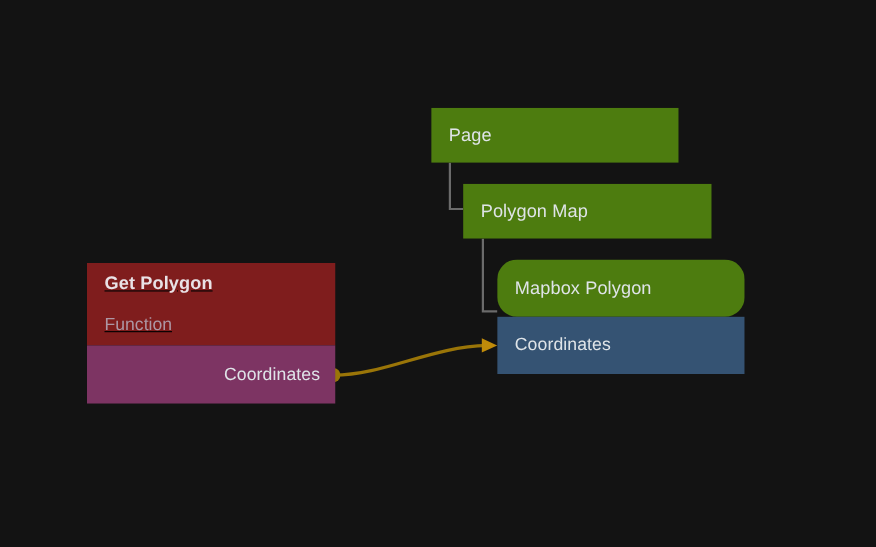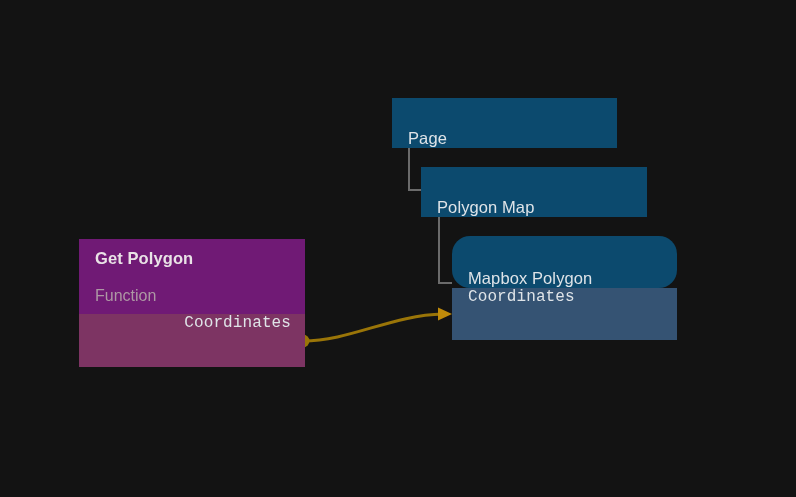--- a/index.html
+++ b/index.html
@@ -35,47 +35,47 @@
   .node-header {
     box-sizing: border-box;
     width: 100%;
     height: 100%;
     display: flex;
     flex-direction: column;
     justify-content: center;
     padding-left: 16px;
   }
   .node-blue .node-header {
-    background: #0c4a6e;
-    justify-content: flex-end;
+    background: #4d7c0f;
   }
   .node-purple .node-header {
-    background: #701a75;
+    background: #7f1d1d;
+    text-decoration: underline;
   }
   .node-title {
     font-size: 16.5px;
     color: #dfe4e8;
     line-height: 20px;
     letter-spacing: 0.1px;
   }
   .node-title.bold {
     font-weight: bold;
     color: #e9e2e6;
   }
   .node-subtitle {
     font-size: 16px;
     color: #ad97a4;
     line-height: 20px;
     margin-top: 18px;
   }
   .port-row {
     box-sizing: border-box;
     display: flex;
+    align-items: center;
     width: 100%;
-    font-family: Liberation Mono, monospace;
   }
   .port-row.out {
     justify-content: flex-end;
     padding-right: 14px;
     background: #7d3463;
   }
   .port-row.in {
     justify-content: flex-start;
     padding-left: 16px;
     background: #355373;

